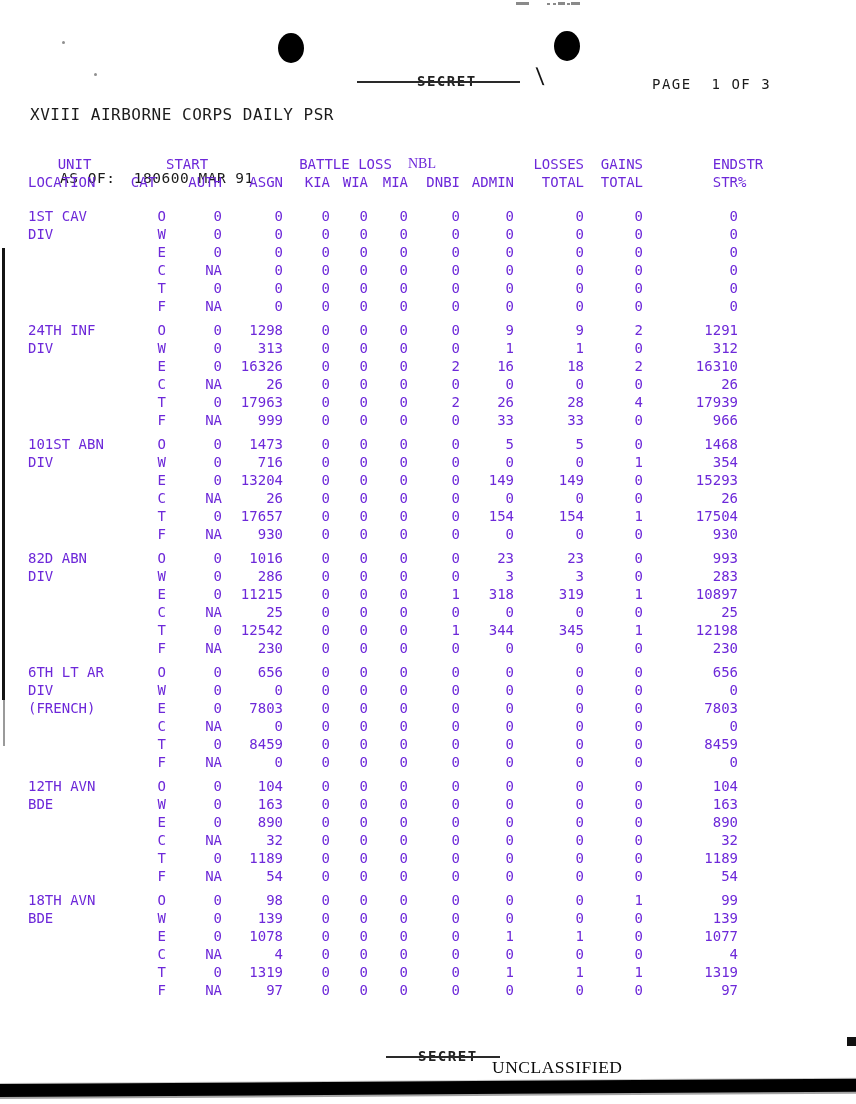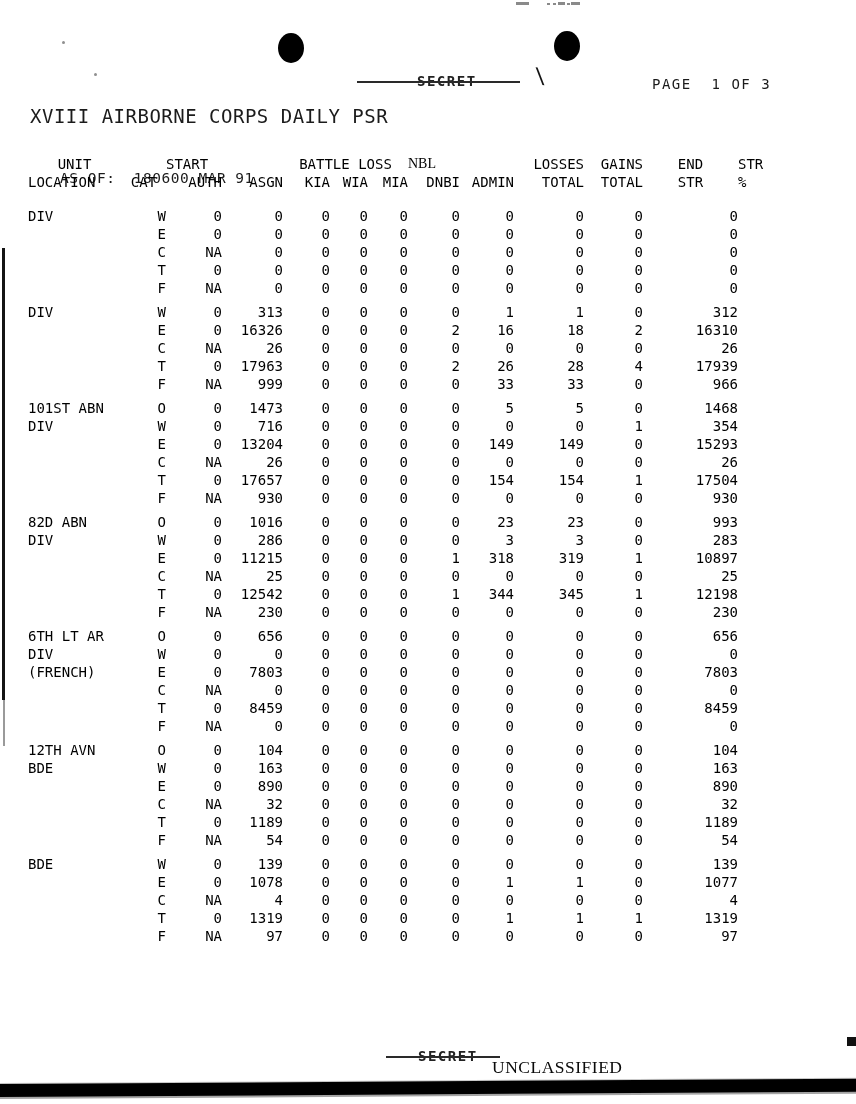--- a/index.html
+++ b/index.html
@@ -20,28 +20,28 @@
   .hole { position:absolute; width:26px; height:30px; background:#000; border-radius:50%; }
 
   
   .secret-text {
     font-weight:bold; font-size:14px; letter-spacing:1.5px; color:#222;
   }
   .strike-line { position:absolute; height:2px; background:#2a2a2a; }
   .slash-mark { position:absolute; font-size:21px; color:#111; transform:rotate(4deg); }
 
   .page-label { font-size:14px; letter-spacing:1.5px; }
-  .doc-title  { font-size:19px; letter-spacing:0.5px; }
+  .doc-title  { font-size:16px; letter-spacing:0.5px; }
   .as-of      { font-size:14.5px; letter-spacing:0.5px;margin-top:47px; }
 
   
   table.psr {
     position:absolute; left:28px; top:155px;
     border-collapse:collapse; table-layout:fixed; width:772px;
-    font-size:14px; color:#000000;
+    font-size:14px; color:#6d28d9;
   }
   table.psr td { padding:0; height:18px; line-height:18px; overflow:hidden;
                  white-space:nowrap; }
   col.c-unit  { width:93px; }
   col.c-cat   { width:45px; }
   col.c-auth  { width:56px; }
   col.c-asgn  { width:61px; }
   col.c-kia   { width:47px; }
   col.c-wia   { width:38px; }
   col.c-mia   { width:40px; }
@@ -56,21 +56,21 @@
   td.tcell-cat  { text-align:right; padding-right:8px; }
   td.tcell-num  { text-align:right; }
 
   thead td { font-size:14px; }
   td.h-left    { text-align:left;margin-top:8px; }
   td.h-center  { text-align:center; }
   td.h-right   { text-align:right; }
   td.h-start   { text-align:left; padding-left:14px; }
   td.h-bl      { text-align:center; padding-left:22px; }
   td.h-nbl     { text-align:left; padding-right:14px;font-family:Liberation Serif, serif; }
-  td.h-endcol  { text-align:center; padding-left:10px; }
+  td.h-endcol  { text-align:right; padding-left:10px; }
   td.h-strcol  { text-align:left; padding-left:0px; }
   td.h-pct     { text-align:left; padding-left:10px; }
 
   tbody.first tr:first-child td { padding-top:16px; }
   tbody.unit-block:not(.first) tr:first-child td { padding-top:6px; }
   td.tcell-cat.padtop, tbody td { vertical-align:bottom; }
 
   
   .edge-line  { position:absolute; left:2px; top:248px; width:3px; height:452px; background:#141414; }
   .edge-line2 { position:absolute; left:3px; top:700px; width:2px; height:46px; background:#9a9a9a; }
@@ -156,20 +156,35 @@
         <td class="h-right">ADMIN</td>
         <td class="h-right">TOTAL</td>
         <td class="h-right">TOTAL</td>
         <td class="h-endcol">STR</td>
         <td class="h-pct">%</td>
       </tr>
     </thead>
 
   <tbody class="unit-block first">
         <tr>
+          <td class="tcell-unit">1ST CAV</td>
+          <td class="tcell-cat">O</td>
+          <td class="tcell-num">0</td>
+          <td class="tcell-num">0</td>
+          <td class="tcell-num">0</td>
+          <td class="tcell-num">0</td>
+          <td class="tcell-num">0</td>
+          <td class="tcell-num">0</td>
+          <td class="tcell-num">0</td>
+          <td class="tcell-num">0</td>
+          <td class="tcell-num">0</td>
+          <td class="tcell-num">0</td>
+          <td class="tcell-num"></td>
+        </tr>
+        <tr>
           <td class="tcell-unit">DIV</td>
           <td class="tcell-cat">W</td>
           <td class="tcell-num">0</td>
           <td class="tcell-num">0</td>
           <td class="tcell-num">0</td>
           <td class="tcell-num">0</td>
           <td class="tcell-num">0</td>
           <td class="tcell-num">0</td>
           <td class="tcell-num">0</td>
           <td class="tcell-num">0</td>
@@ -232,20 +247,35 @@
           <td class="tcell-num">0</td>
           <td class="tcell-num">0</td>
           <td class="tcell-num">0</td>
           <td class="tcell-num">0</td>
           <td class="tcell-num">0</td>
           <td class="tcell-num">0</td>
           <td class="tcell-num"></td>
         </tr>
       </tbody>
       <tbody class="unit-block">
+        <tr>
+          <td class="tcell-unit">24TH INF</td>
+          <td class="tcell-cat">O</td>
+          <td class="tcell-num">0</td>
+          <td class="tcell-num">1298</td>
+          <td class="tcell-num">0</td>
+          <td class="tcell-num">0</td>
+          <td class="tcell-num">0</td>
+          <td class="tcell-num">0</td>
+          <td class="tcell-num">9</td>
+          <td class="tcell-num">9</td>
+          <td class="tcell-num">2</td>
+          <td class="tcell-num">1291</td>
+          <td class="tcell-num"></td>
+        </tr>
         <tr>
           <td class="tcell-unit">DIV</td>
           <td class="tcell-cat">W</td>
           <td class="tcell-num">0</td>
           <td class="tcell-num">313</td>
           <td class="tcell-num">0</td>
           <td class="tcell-num">0</td>
           <td class="tcell-num">0</td>
           <td class="tcell-num">0</td>
           <td class="tcell-num">1</td>
@@ -678,20 +708,35 @@
           <td class="tcell-num">0</td>
           <td class="tcell-num">0</td>
           <td class="tcell-num">0</td>
           <td class="tcell-num">0</td>
           <td class="tcell-num">54</td>
           <td class="tcell-num"></td>
         </tr>
       </tbody>
       <tbody class="unit-block">
         <tr>
+          <td class="tcell-unit">18TH AVN</td>
+          <td class="tcell-cat">O</td>
+          <td class="tcell-num">0</td>
+          <td class="tcell-num">98</td>
+          <td class="tcell-num">0</td>
+          <td class="tcell-num">0</td>
+          <td class="tcell-num">0</td>
+          <td class="tcell-num">0</td>
+          <td class="tcell-num">0</td>
+          <td class="tcell-num">0</td>
+          <td class="tcell-num">1</td>
+          <td class="tcell-num">99</td>
+          <td class="tcell-num"></td>
+        </tr>
+        <tr>
           <td class="tcell-unit">BDE</td>
           <td class="tcell-cat">W</td>
           <td class="tcell-num">0</td>
           <td class="tcell-num">139</td>
           <td class="tcell-num">0</td>
           <td class="tcell-num">0</td>
           <td class="tcell-num">0</td>
           <td class="tcell-num">0</td>
           <td class="tcell-num">0</td>
           <td class="tcell-num">0</td>

